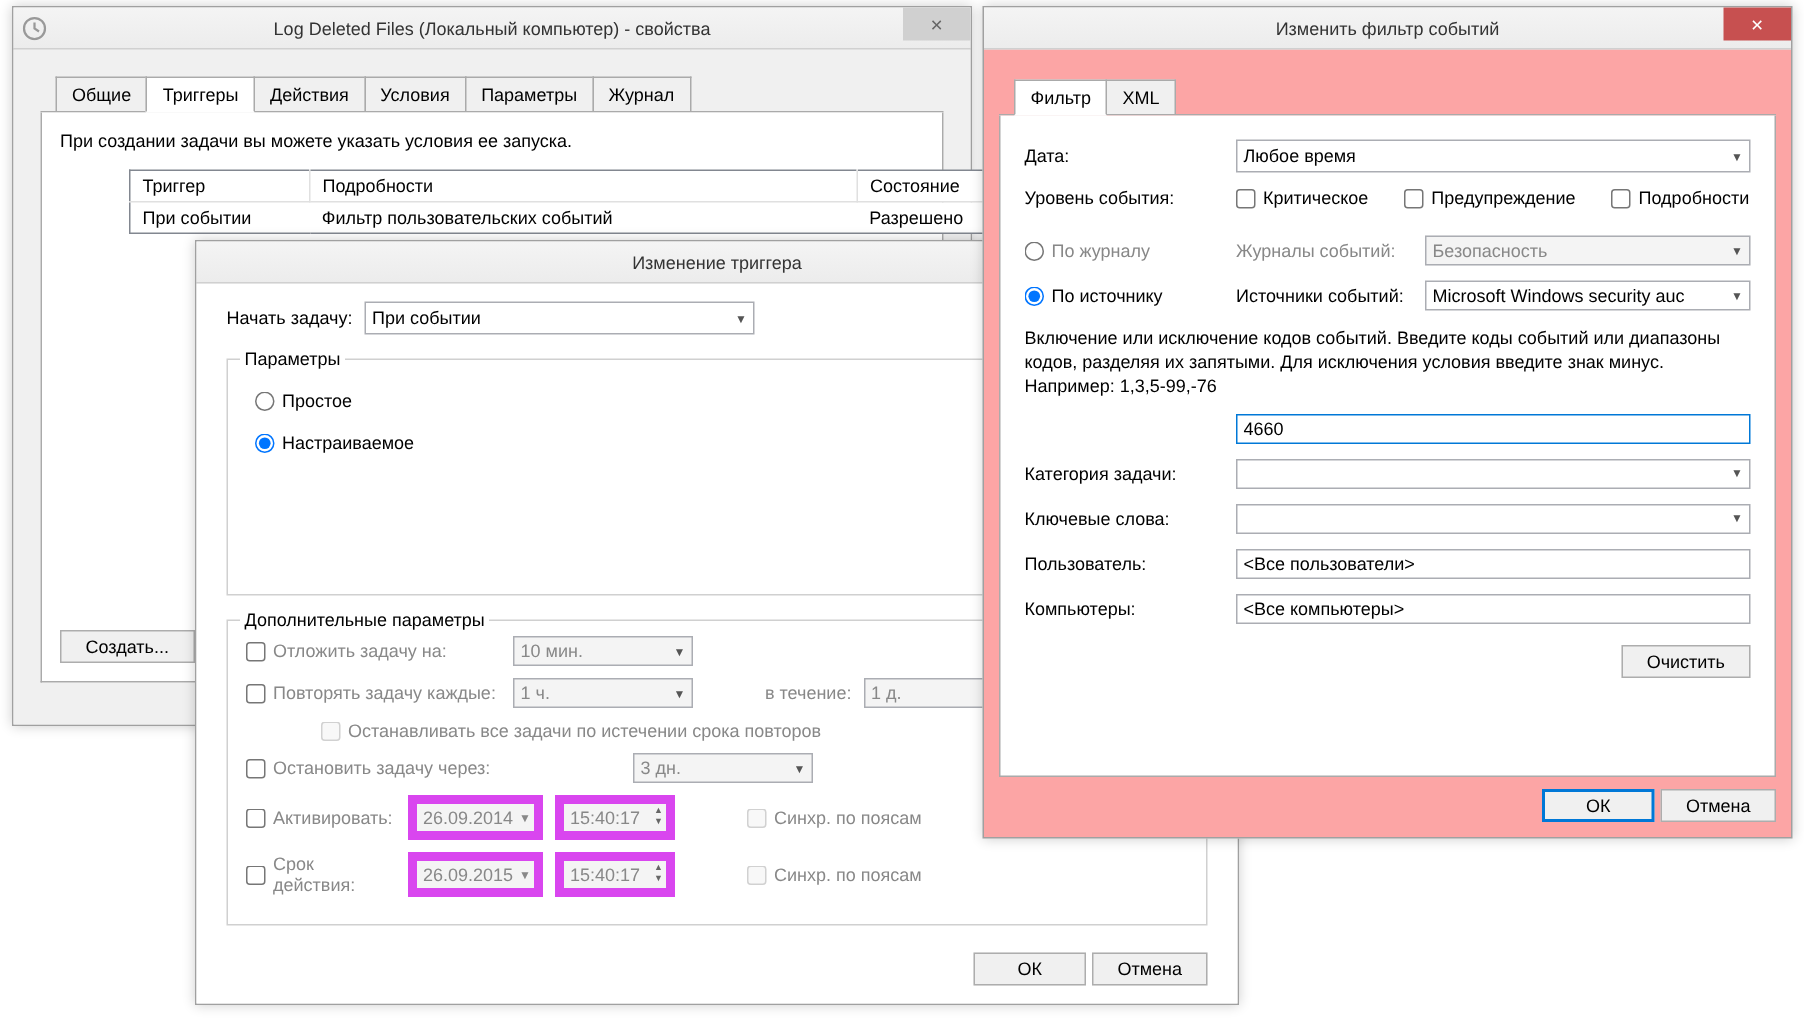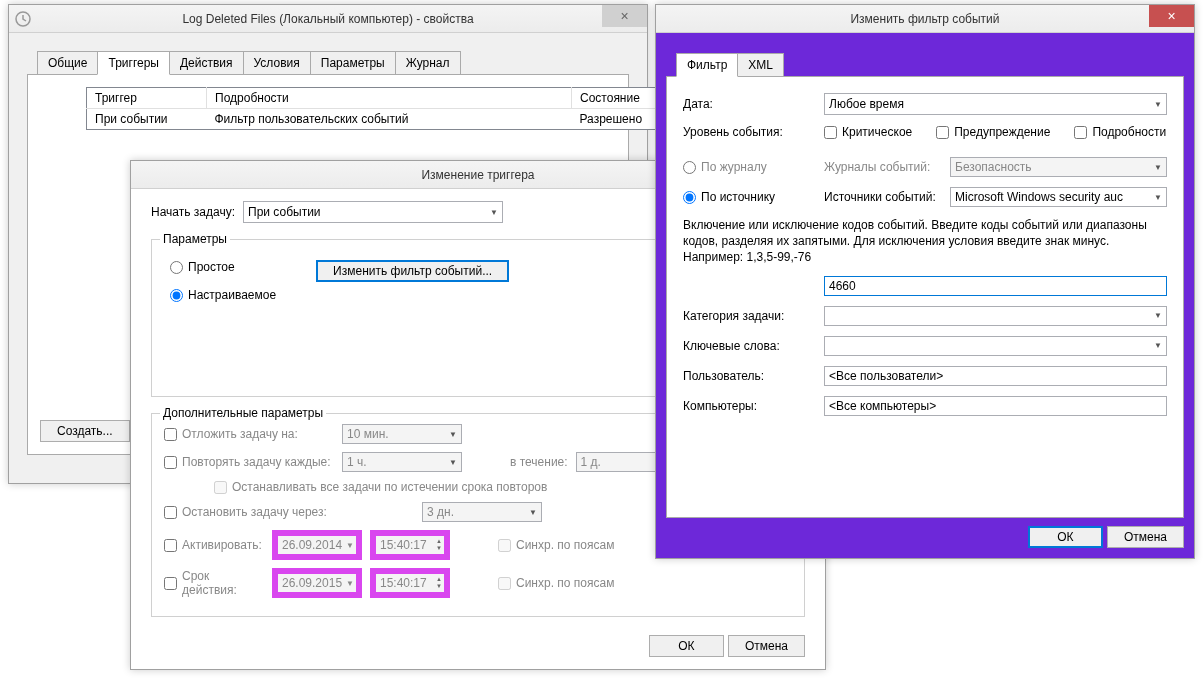--- a/index.html
+++ b/index.html
@@ -81,20 +81,21 @@
   <div class="content">
     <div class="tabs">
       <div class="tab">Общие</div>
       <div class="tab active">Триггеры</div>
       <div class="tab">Действия</div>
       <div class="tab">Условия</div>
       <div class="tab">Параметры</div>
       <div class="tab">Журнал</div>
     </div>
     <div class="tab-content" style="height:380px; position:relative;">
+      <div class="label" style="margin-bottom:12px;">При создании задачи вы можете указать условия ее запуска.</div>
       <table class="table" style="margin-bottom:12px;">
         <thead>
           <tr>
             <th style="width:120px;">Триггер</th>
             <th>Подробности</th>
             <th style="width:90px;">Состояние</th>
           </tr>
         </thead>
         <tbody>
           <tr>
@@ -129,23 +130,20 @@
         <div style="display:flex; flex-direction:column; gap:14px; padding-left:6px;">
           <label class="radio">
             <input type="radio" name="trigtype" style="">
             <span>Простое</span>
           </label>
           <label class="radio">
             <input type="radio" name="trigtype" checked="" style="">
             <span>Настраиваемое</span>
           </label>
         </div>
-        <div>
-          <button class="btn primary">Изменить фильтр событий...</button>
-        </div>
       </div>
     </div>
 
     <div class="fieldset" style="flex:1;">
       <span class="legend">Дополнительные параметры</span>
 
       <div class="row disabled">
         <label class="checkbox" style="width:170px;">
           <input type="checkbox" style="">
             <span>Отложить задачу на:</span>
@@ -241,21 +239,21 @@
       <button class="btn">Отмена</button>
     </div>
   </div>
 </div>
 
 <div id="win-filter" class="window">
   <div class="titlebar">
     <span class="title">Изменить фильтр событий</span>
     <div class="close">×</div>
   </div>
-  <div class="content" style="background:#6d28d9; padding:10px; display:flex; flex-direction:column;">
+  <div class="content" style="background:#fca5a5; padding:10px; display:flex; flex-direction:column;">
     <div class="tabs" style="margin:0;">
       <div class="tab active">Фильтр</div>
       <div class="tab">XML</div>
     </div>
     <div class="tab-content" style="margin:0; flex:1; padding:16px;">
       <div class="filter-grid">
         <span class="label">Дата:</span>
         <div class="select large">
           <span>Любое время</span>
             <span class="arrow">▼</span>
@@ -319,19 +317,22 @@
             <span>&nbsp;</span>
             <span class="arrow">▼</span>
           </div>
 
         <span class="label">Пользователь:</span>
         <input class="textbox" style="width: 100%;" value="&lt;Все пользователи&gt;">
 
         <span class="label">Компьютеры:</span>
         <input class="textbox" style="width: 100%;" value="&lt;Все компьютеры&gt;">
       </div>
+      <div style="display:flex; justify-content:flex-end; margin-top:14px;">
+        <button class="btn">Очистить</button>
+      </div>
     </div>
     <div class="bottom-buttons" style="padding:8px 0 0 0;">
       <button class="btn primary">ОК</button>
       <button class="btn">Отмена</button>
     </div>
   </div>
 </div>
 
 </body></html>

